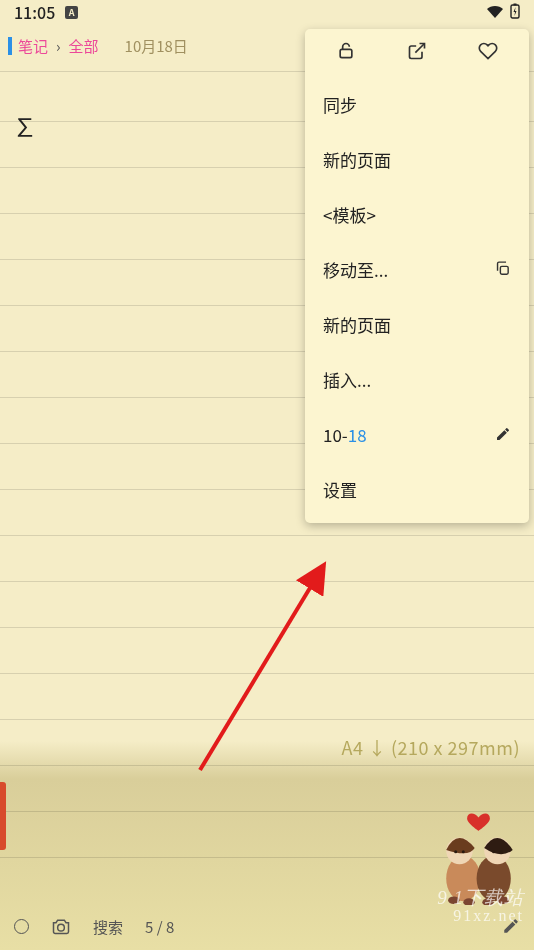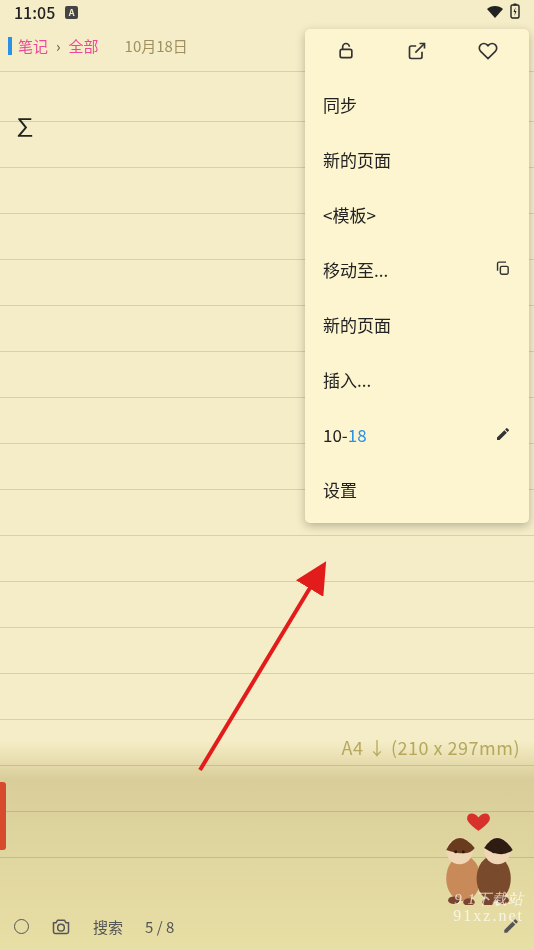--- a/index.html
+++ b/index.html
@@ -136,21 +136,21 @@
     
     .watermark {
       position: absolute;
       right: 10px;
       bottom: 25px;
       font-family: Georgia, serif;
       color: rgba(255,255,255,0.7);
       text-align: right;
       line-height: 1.05;
     }
-    .watermark .l1 { font-size: 15px; font-style: italic; letter-spacing: 1px; }
+    .watermark .l1 { font-size: 19px; font-style: italic; letter-spacing: 1px; text-align: center; }
     .watermark .l2 { font-size: 16px; letter-spacing: 2px; }
 
     
     .bottom-bar {
       position: absolute;
       bottom: 0;
       left: 0;
       right: 0;
       height: 48px;
       display: flex;

